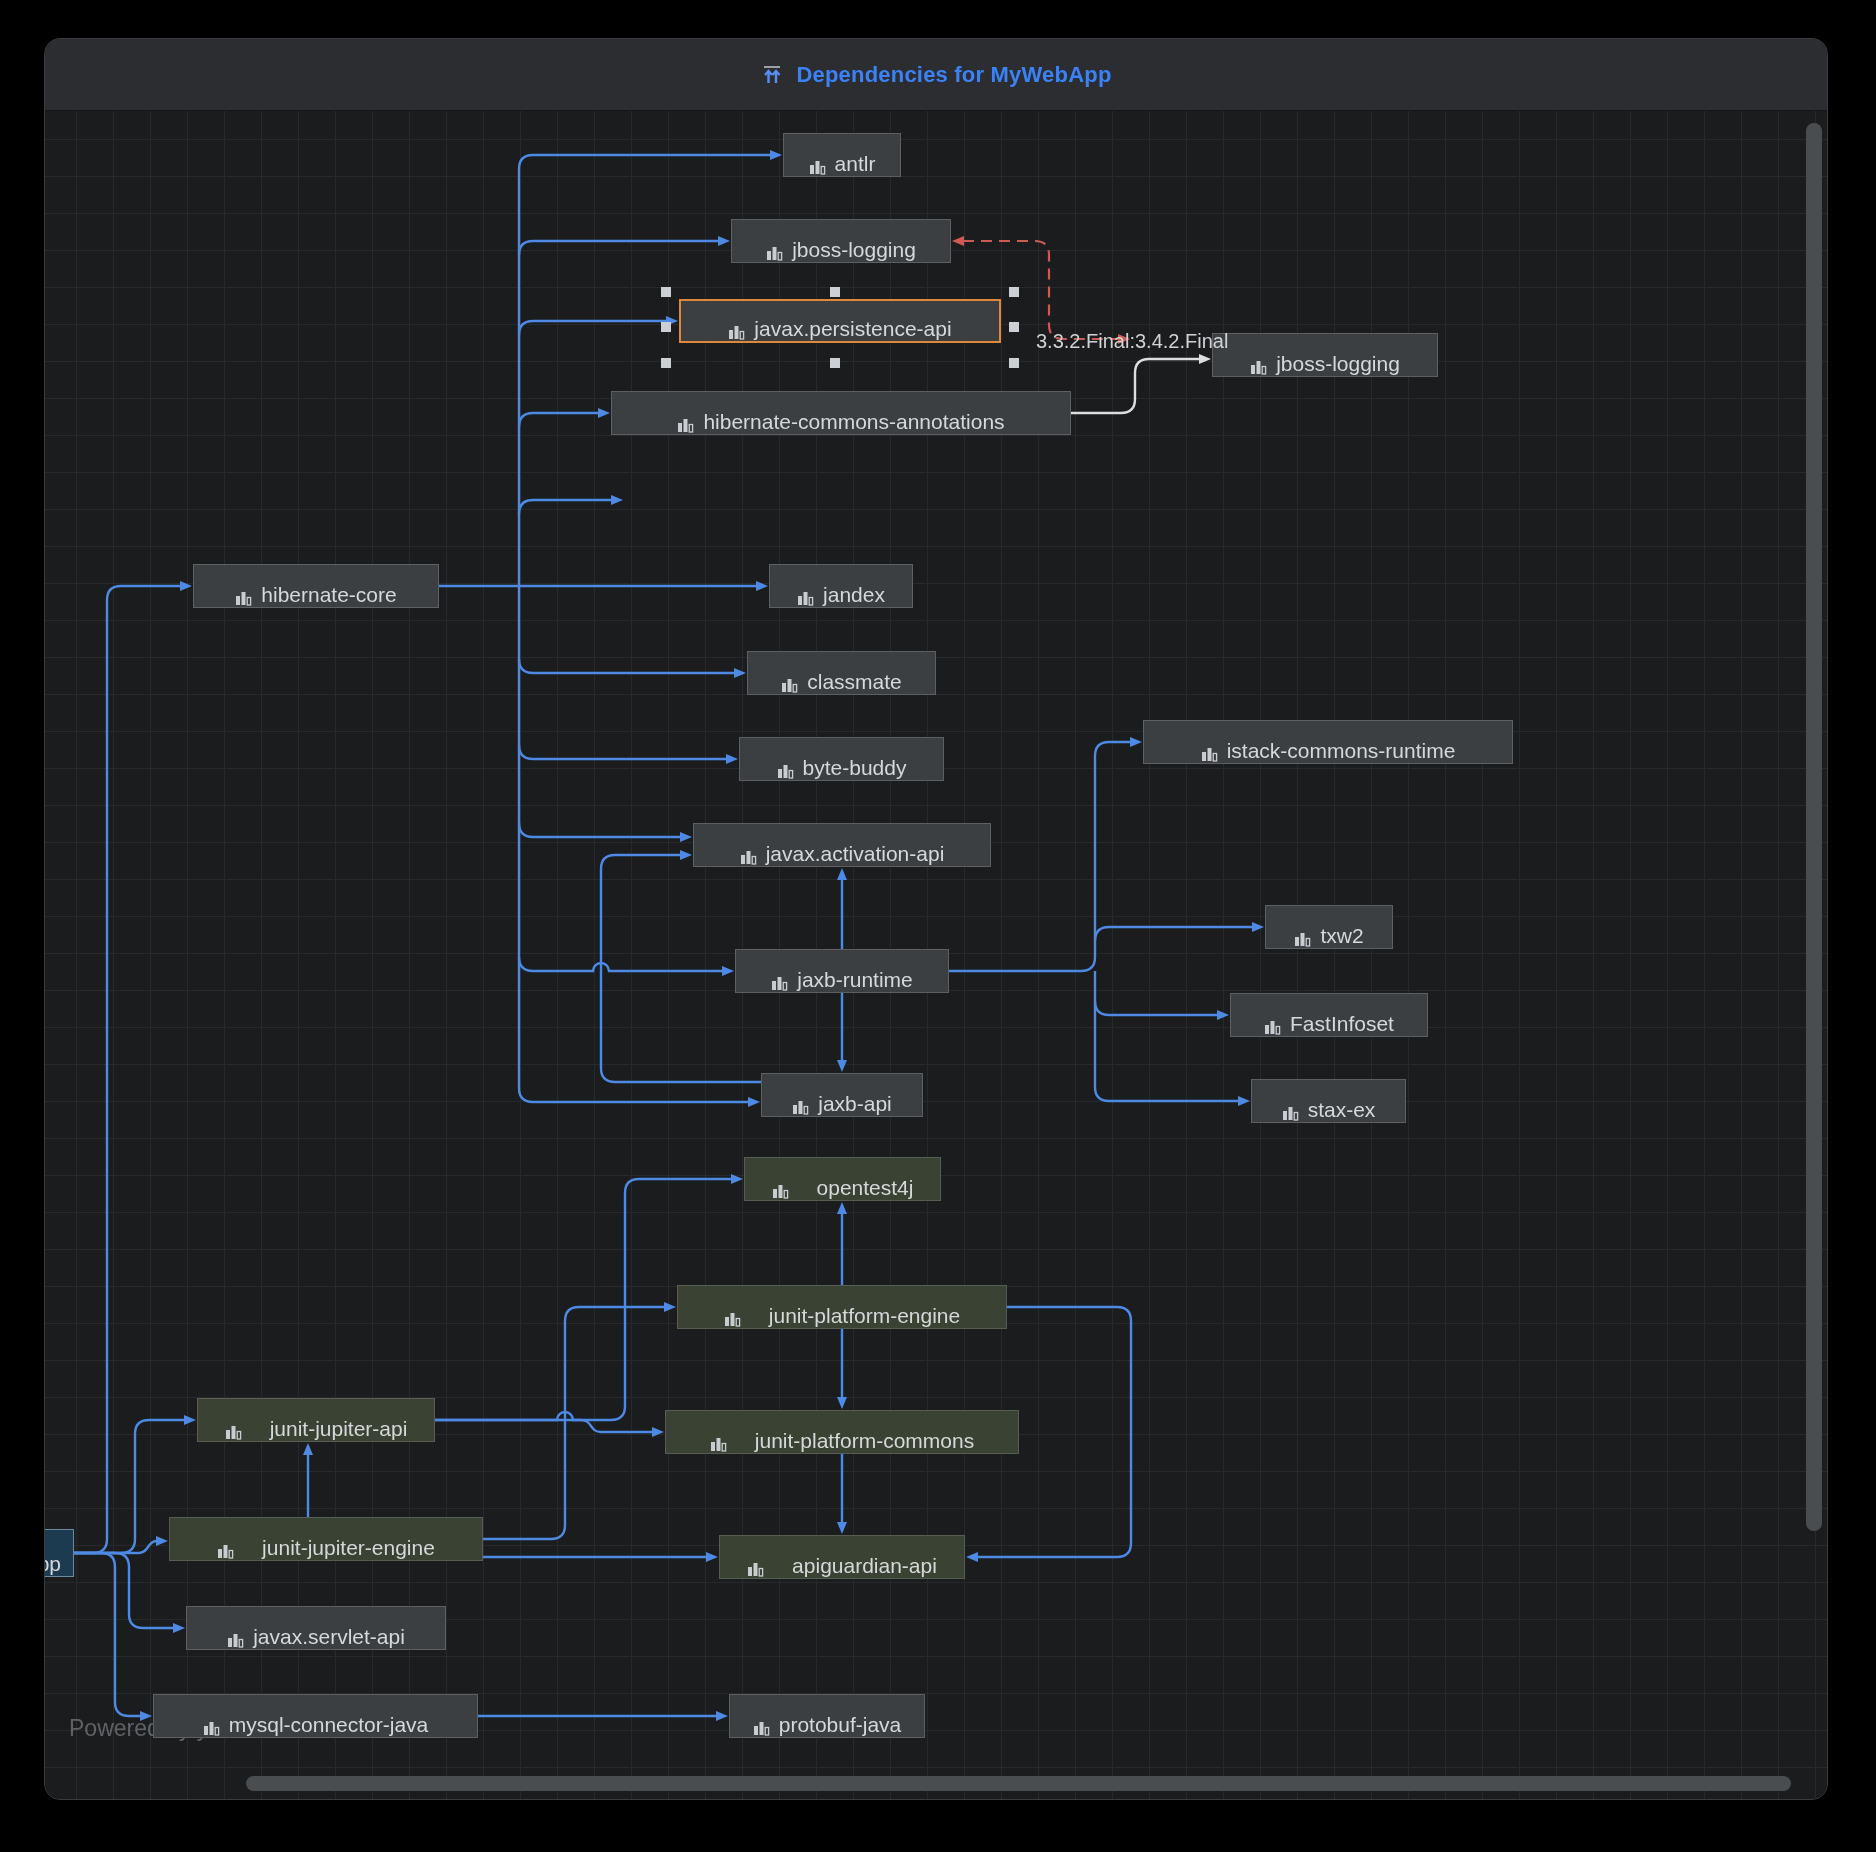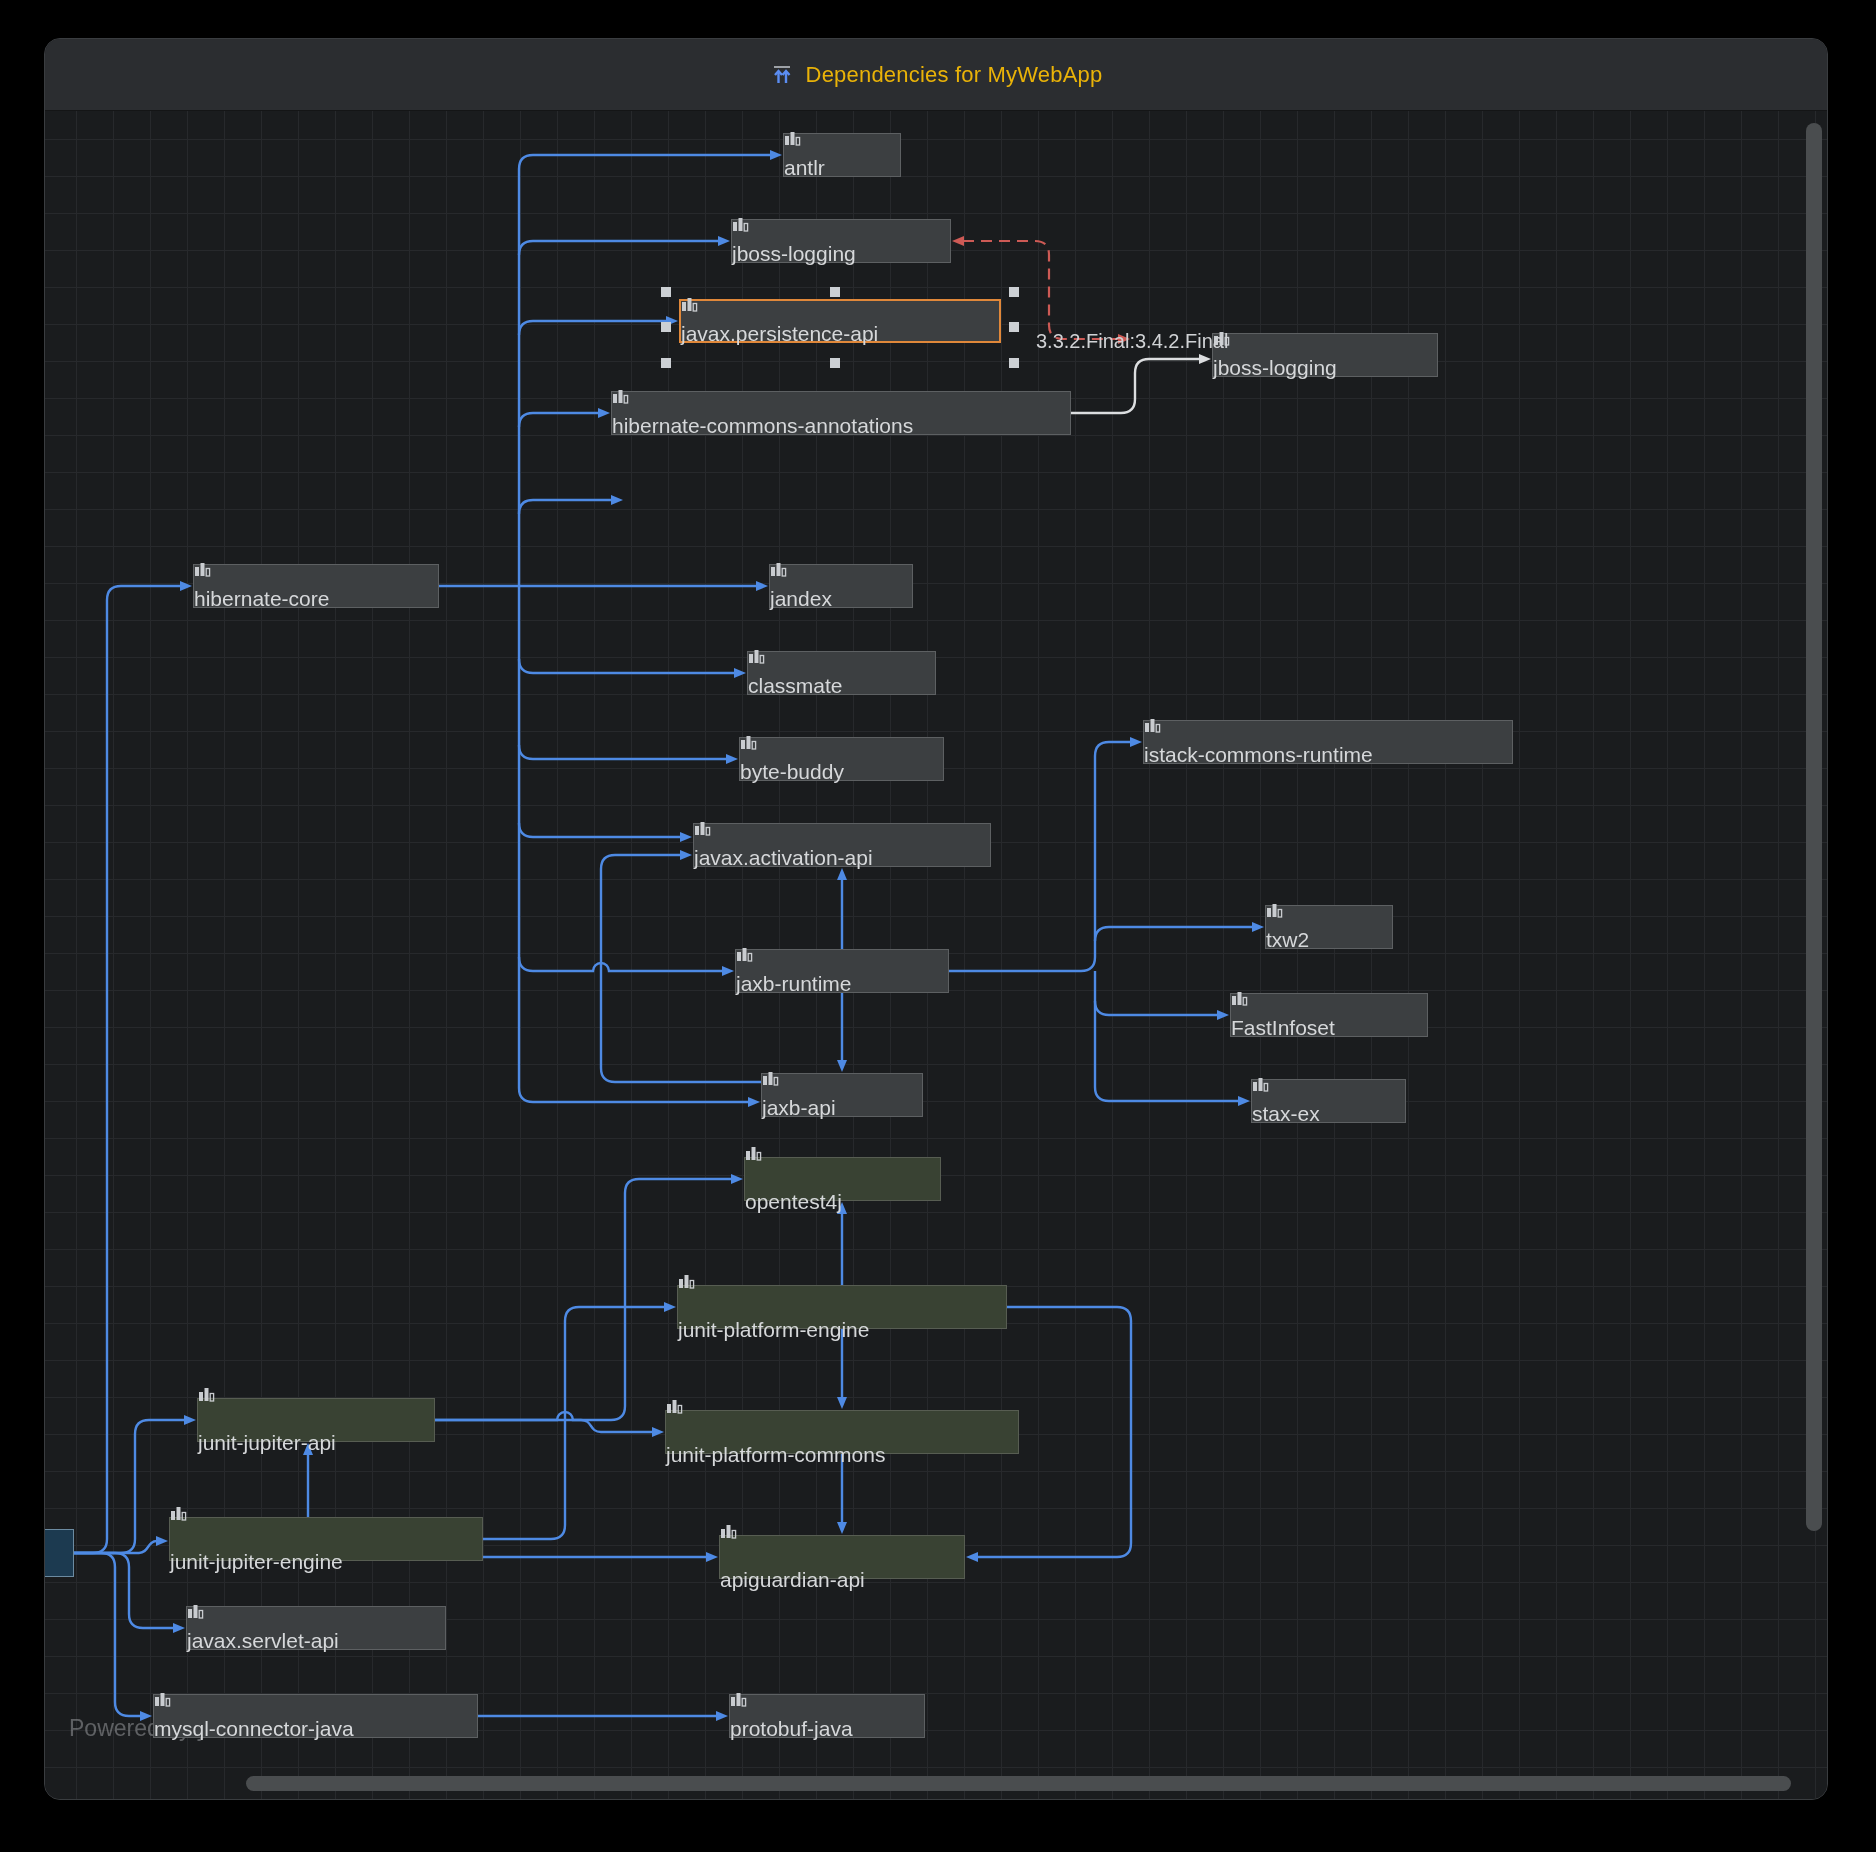--- a/index.html
+++ b/index.html
@@ -1,30 +1,30 @@
 <!DOCTYPE html>
 <html><head>
 <meta charset="utf-8">
 <style>
   html,body{margin:0;padding:0;background:#000;width:1876px;height:1852px;
     font-family:"Liberation Sans",sans-serif;-webkit-font-smoothing:antialiased;}
   #window{position:absolute;left:44px;top:38px;width:1784px;height:1762px;
     background:#1a1c1e;border-radius:16px;overflow:hidden;border:1px solid #3a3d40;box-sizing:border-box;}
   #titlebar{position:absolute;left:0;top:0;width:100%;height:72px;background:#2b2d30;
     display:flex;align-items:center;justify-content:center;gap:12px;border-bottom:1px solid #141516;box-sizing:border-box;}
-  #titlebar .ttl{color:#eab308;font-size:22px;font-weight:normal;letter-spacing:.2px;}
+  #titlebar .ttl{color:#3b82f6;font-size:22px;font-weight:bold;letter-spacing:.2px;}
   #canvas{position:absolute;left:0;top:72px;width:1784px;height:1690px;overflow:hidden;
     background-color:#1a1c1e;
     background-image:linear-gradient(#27292c 1px,transparent 1px),
                      linear-gradient(90deg,#27292c 1px,transparent 1px);
     background-size:37px 37px;background-position:-6px -9px;}
   #edges{position:absolute;left:0;top:0;z-index:1;}
-  .node{position:absolute;height:44px;box-sizing:border-box;display:flex;align-items:flex-start;
+  .node{position:absolute;height:44px;box-sizing:border-box;display:flex;align-items:flex-end;
     justify-content:center;gap:9px;background:#3c3f41;border:1.5px solid #5d6062;
-    color:#d6d8da;font-size:21px;white-space:nowrap;z-index:2;cursor:default;flex-direction:column;}
+    color:#d6d8da;font-size:21px;white-space:nowrap;z-index:2;cursor:default;}
   .node.test{background:#394233;border-color:#575d52;gap:28px;}
   .node.sel{border:2px solid #e0883a;}
   .node.stub{background:#1c3a50;border-color:#6c8ba1;height:48px;justify-content:flex-end;padding-right:12px;}
   .lib-icon{display:flex;align-items:center;}
   .handle{position:absolute;width:10px;height:10px;background:#ccd0d4;z-index:3;}
   #verlabel{position:absolute;left:991px;top:219px;color:#d0d2d5;font-size:20px;z-index:4;white-space:nowrap;}
   #watermark{position:absolute;left:24px;top:1604px;font-size:23px;color:#97999c;opacity:.55;z-index:1;white-space:nowrap;}
   .vscroll{position:absolute;right:5px;top:84px;width:16px;height:1408px;background:#4a4d4f;border-radius:8px;z-index:6;}
   .hscroll{position:absolute;left:201px;top:1737px;width:1545px;height:15px;background:#4a4d4f;border-radius:8px;z-index:6;}
 </style>

